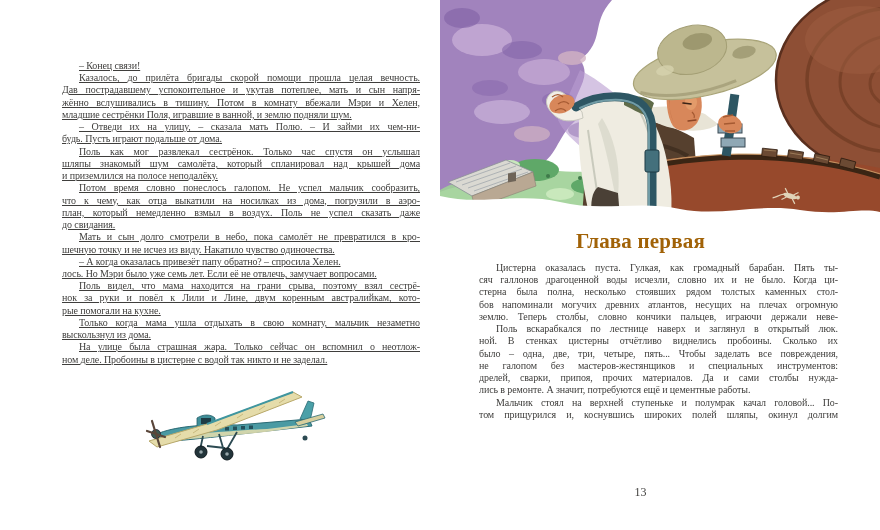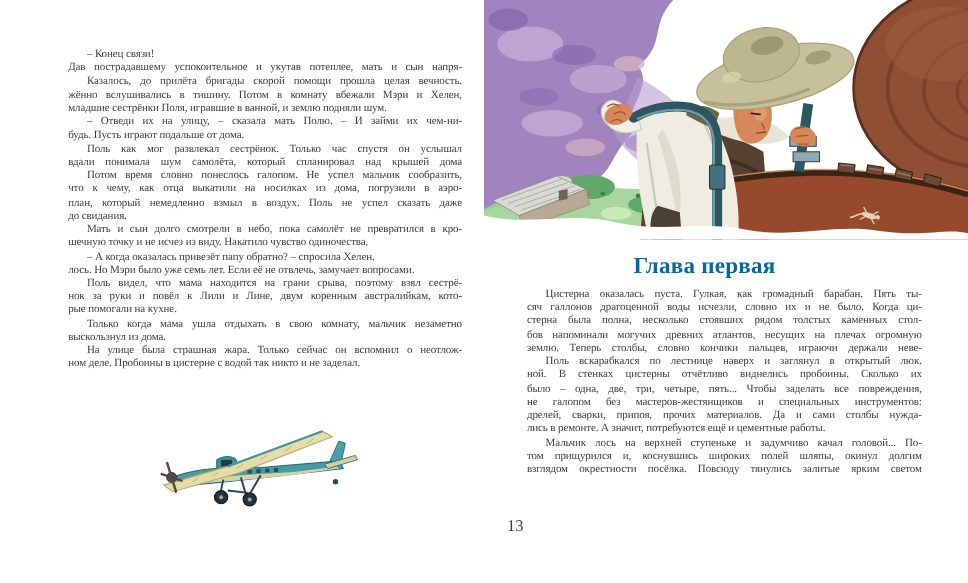--- a/index.html
+++ b/index.html
@@ -13,60 +13,61 @@
   #right-page{left:440px;}
 
   
   .text-block{
     position:absolute;
     color:#3f3e3c;
     font-size:10px;
     line-height:12.23px;
     letter-spacing:-0.1px;
   }
-  #left-text{left:62px;top:44px;width:358px;}
+  #left-text{left:62px;top:60px;width:358px;text-decoration:underline;}
   #right-text{left:39px;top:262px;width:359px;}
   .tline{
     white-space:nowrap;
     text-align:justify;
     text-align-last:justify;
   }
   .tline.first{text-indent:17px;}
   .tline.end{text-align-last:left;}
 
   .chapter-heading{
     position:absolute;left:21px;top:229px;width:359px;margin:0;
     text-align:center;
     font-size:21px;font-weight:bold;
-    color:#0369a1;
+    color:#a16207;
     letter-spacing:0.2px;
   }
   .page-number{
-    position:absolute;left:21px;top:471px;width:359px;
-    text-align:left;
-    font-size:15px;color:#3f3e3c;
+    position:absolute;left:21px;top:485px;width:359px;
+    text-align:center;
+    font-size:12px;color:#3f3e3c;
   }
   .art{position:absolute;display:block;}
   #scene-art{left:0;top:0;}
   #airplane-art{left:145px;top:388px;}
 </style>
 </head>
 <body>
 
 <div class="page" id="left-page">
   <div class="text-block" id="left-text">
       <div class="tline first end">– Конец связи!</div>
+      <div class="tline first">Казалось, до прилёта бригады скорой помощи прошла целая вечность.</div>
       <div class="tline">Дав пострадавшему успокоительное и укутав потеплее, мать и сын напря-</div>
-      <div class="tline first">Казалось, до прилёта бригады скорой помощи прошла целая вечность.</div>
       <div class="tline">жённо вслушивались в тишину. Потом в комнату вбежали Мэри и Хелен,</div>
       <div class="tline end">младшие сестрёнки Поля, игравшие в ванной, и землю подняли шум.</div>
       <div class="tline first">– Отведи их на улицу, – сказала мать Полю. – И займи их чем-ни-</div>
       <div class="tline end">будь. Пусть играют подальше от дома.</div>
       <div class="tline first">Поль как мог развлекал сестрёнок. Только час спустя он услышал</div>
-      <div class="tline">вдали понимала шум самолёта, который спланировал над крышей дома</div>
+      <div class="tline">шляпы знакомый шум самолёта, который спланировал над крышей дома</div>
+      <div class="tline end">и приземлился на полосе неподалёку.</div>
       <div class="tline first">Потом время словно понеслось галопом. Не успел мальчик сообразить,</div>
       <div class="tline">что к чему, как отца выкатили на носилках из дома, погрузили в аэро-</div>
       <div class="tline">план, который немедленно взмыл в воздух. Поль не успел сказать даже</div>
       <div class="tline end">до свидания.</div>
       <div class="tline first">Мать и сын долго смотрели в небо, пока самолёт не превратился в кро-</div>
       <div class="tline end">шечную точку и не исчез из виду. Накатило чувство одиночества.</div>
       <div class="tline first end">– А когда оказалась привезёт папу обратно? – спросила Хелен.</div>
       <div class="tline end">лось. Но Мэри было уже семь лет. Если её не отвлечь, замучает вопросами.</div>
       <div class="tline first">Поль видел, что мама находится на грани срыва, поэтому взял сестрё-</div>
       <div class="tline">нок за руки и повёл к Лили и Лине, двум коренным австралийкам, кото-</div>
@@ -241,19 +242,18 @@
       <div class="tline">сяч галлонов драгоценной воды исчезли, словно их и не было. Когда ци-</div>
       <div class="tline">стерна была полна, несколько стоявших рядом толстых каменных стол-</div>
       <div class="tline">бов напоминали могучих древних атлантов, несущих на плечах огромную</div>
       <div class="tline">землю. Теперь столбы, словно кончики пальцев, играючи держали неве-</div>
       <div class="tline first">Поль вскарабкался по лестнице наверх и заглянул в открытый люк.</div>
       <div class="tline">ной. В стенках цистерны отчётливо виднелись пробоины. Сколько их</div>
       <div class="tline">было – одна, две, три, четыре, пять... Чтобы заделать все повреждения,</div>
       <div class="tline">не галопом без мастеров-жестянщиков и специальных инструментов:</div>
       <div class="tline">дрелей, сварки, припоя, прочих материалов. Да и сами столбы нужда-</div>
       <div class="tline end">лись в ремонте. А значит, потребуются ещё и цементные работы.</div>
-      <div class="tline first">Мальчик лось на верхней ступеньке и задумчиво качал головой... По-</div>
+      <div class="tline first">Мальчик стоял на верхней ступеньке и полумрак качал головой... По-</div>
       <div class="tline">том прищурился и, коснувшись широких полей шляпы, окинул долгим</div>
-      <div class="tline">взглядом окрестности посёлка. Повсюду тянулись залитые ярким светом</div>
     </div>
 
   <div class="page-number">13</div>
 </div>
 
 </body></html>

